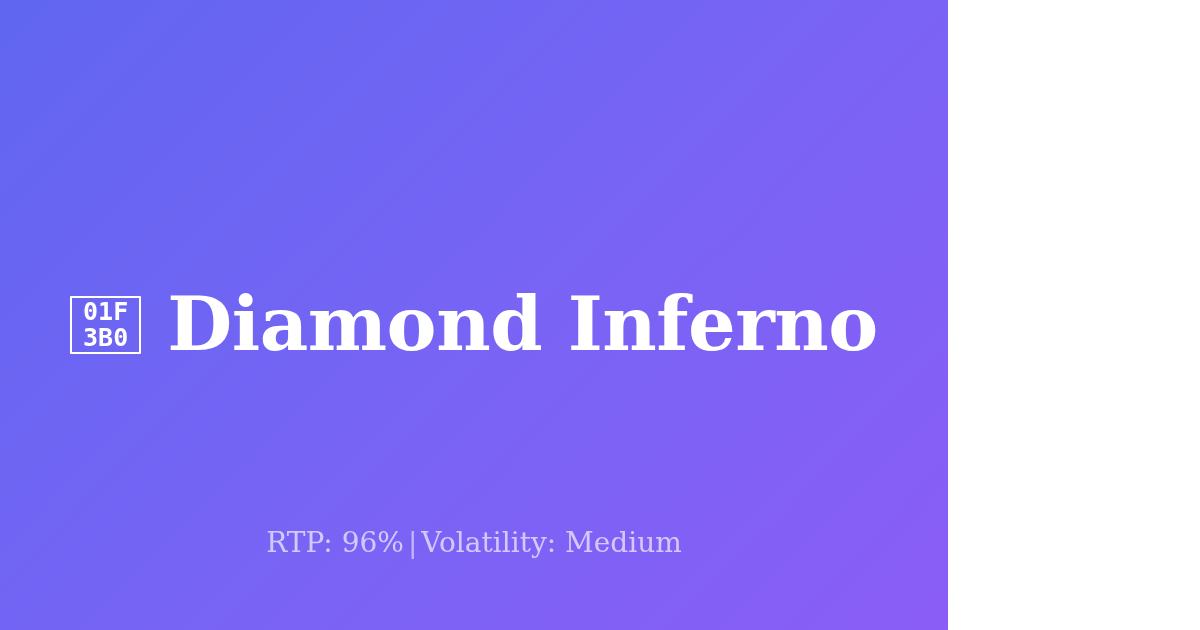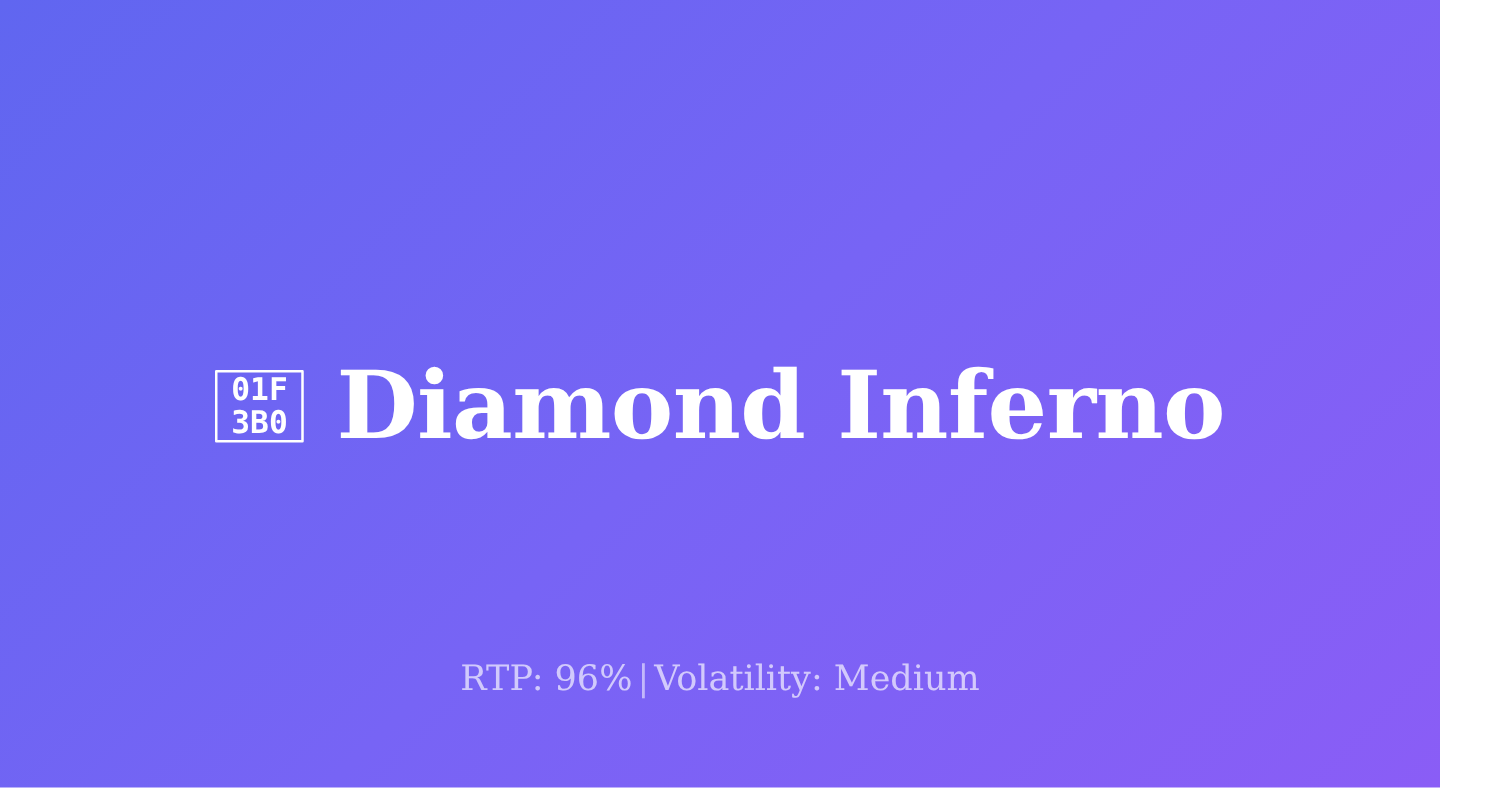--- a/index.html
+++ b/index.html
@@ -9,21 +9,21 @@
 
   body {
     width: 1200px;
     height: 630px;
     overflow: hidden;
     font-family: "DejaVu Serif", "Liberation Serif", serif;
   }
 
   #og-card {
     position: relative;
-    width: 1152px;
+    width: 948px;
     height: 630px;
     box-sizing: border-box;
     background: linear-gradient(135deg, #6066F0 0%, #7764F5 50%, #8A5DF6 100%);
     display: flex;
     flex-direction: column;
     align-items: center;
     justify-content: flex-start;
     overflow: hidden;
   }
 

